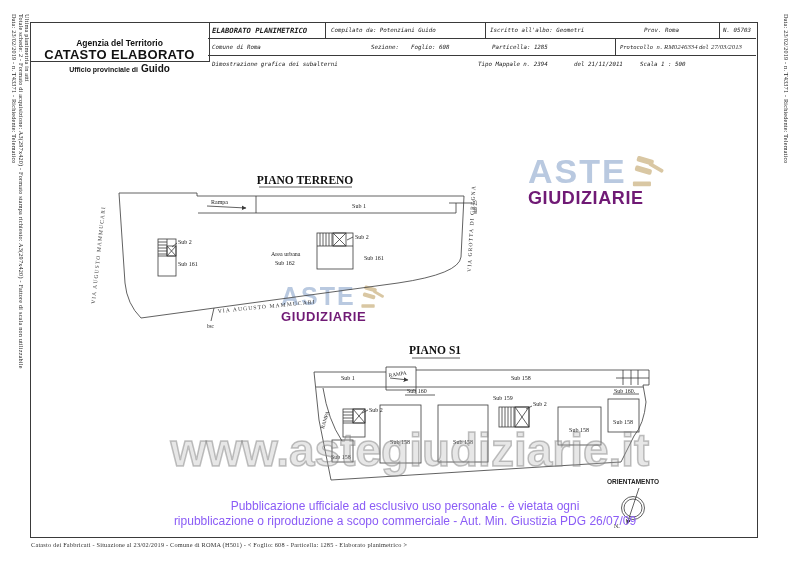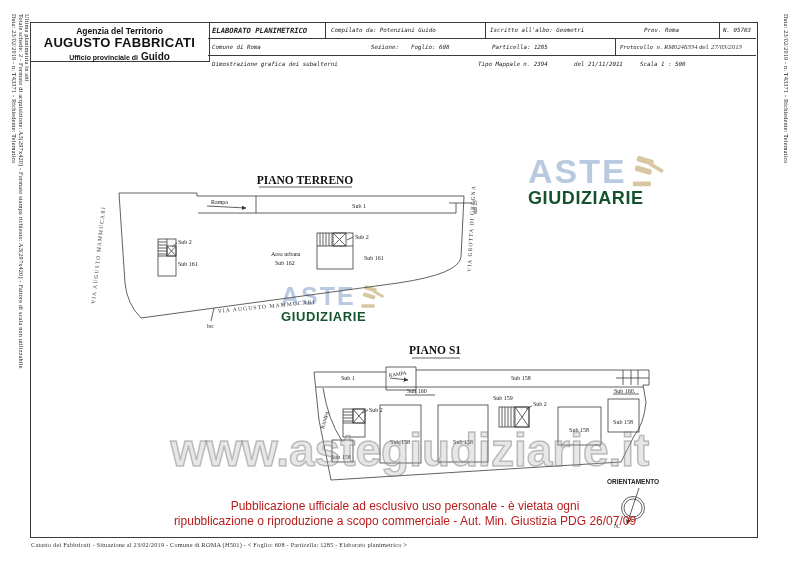--- a/index.html
+++ b/index.html
@@ -11,21 +11,21 @@
            white-space:nowrap; font:6.2px "Liberation Serif", serif; color:#222;
            letter-spacing:.2px; }
 
   
   .frame { position:absolute; left:30px; top:22px; width:728px; height:516px;
            border:1px solid #3a3a3a; background:transparent; }
 
   
   .agency-box { position:absolute; left:30px; top:22px; width:180px; height:40px;
                 border-right:1px solid #3a3a3a; border-bottom:1px solid #3a3a3a;
-                text-align:center; padding-top:4px; }
+                text-align:center; padding-top:16px; }
   .agency-box .l1 { font-size:8.5px; font-weight:bold; color:#111; }
   .agency-box .l2 { font-size:13px; font-weight:bold; letter-spacing:.3px; color:#111; line-height:1.15; }
   .agency-box .l3 { font-size:7px; font-weight:bold; color:#111; }
   .agency-box .city { font-size:10px; margin-left:3px; }
 
   
   .info-table { position:absolute; left:208px; top:22px; width:548px; height:50px;
                 font-family:"DejaVu Sans Mono", monospace; color:#222;font-style:italic; }
   .info-table .row { display:flex; position:relative; border-bottom:1px solid #3a3a3a; }
   .row1 { height:17px; } .row2 { height:17px; } .row3 { height:16px; border-bottom:none !important; }
@@ -46,54 +46,54 @@
   .lbl   { font-family:"Liberation Serif", serif; font-size:6px; fill:#1e1e1e; }
   .lbl-s { font-family:"Liberation Serif", serif; font-size:5.2px; fill:#1e1e1e; }
   .street{ font-family:"Liberation Serif", serif; font-size:5.6px; letter-spacing:1.1px; fill:#333; }
   .ptitle{ font-family:"Liberation Serif", serif; font-size:11.5px; font-weight:bold; fill:#111; }
   .compass-lbl { font-family:"Liberation Sans", sans-serif; font-size:6.5px; font-weight:bold; fill:#222; }
 
   
   .aste-logo { position:absolute; z-index:1; line-height:.92; }
   .aste-logo .toprow { display:flex; align-items:flex-start; }
   .aste-logo .aste { font-weight:bold; color:#b9c9e0; letter-spacing:2px; }
-  .aste-logo .giud { font-weight:bold; color:#14532d; letter-spacing:.6px; display:block; }
+  .aste-logo .giud { font-weight:bold; color:#701a75; letter-spacing:.6px; display:block; }
   .aste-big   { left:528px; top:156px; }
   .aste-big .aste { font-size:34px; }
   .aste-big .giud { font-size:18px; }
   .aste-small { left:281px; top:285px; }
   .aste-small .aste { font-size:25px; }
   .aste-small .giud { font-size:13px; }
   .gavel { margin-left:4px; }
 
   
   .wm-url { position:absolute; left:150px; top:423px; width:520px; text-align:center;
             font:bold 46px "Liberation Sans", sans-serif; z-index:3;
             color:rgba(175,175,175,.30); -webkit-text-stroke:1.5px rgba(120,120,120,.45);
             letter-spacing:0; }
 
   .disc { position:absolute; left:95px; width:620px; text-align:center; z-index:4;
-          font-size:12px; color:#b91c1c; }
+          font-size:12px; color:#8b5cf6; }
 
   .doc-footer { position:absolute; left:31px; top:541px;
                 font:6.3px "Liberation Serif", serif; color:#333; letter-spacing:.2px; }
 </style>
 </head>
 <body>
 
 <div class="vside" style="left:18px; top:14px;">Data: 23/02/2019 - n. T43371 - Richiedente: Telematico</div>
 <div class="vside" style="left:25px; top:14px;">Totale schede: 2 - Formato di acquisizione: A3(297x420) - Formato stampa richiesto: A3(297x420) - Fattore di scala non utilizzabile</div>
 <div class="vside" style="left:31px; top:14px;">Ultima planimetria in atti</div>
 <div class="vside" style="left:790px; top:14px;">Data: 23/02/2019 - n. T43371 - Richiedente: Telematico</div>
 
 <div class="frame"></div>
 
 <div class="agency-box">
   <div class="l1">Agenzia del Territorio</div>
-  <div class="l2">AUGUSTO FABBRICATI</div>
+  <div class="l2">CATASTO ELABORATO</div>
   <div class="l3">
     <span>Ufficio provinciale di</span><span class="city">Guido</span>
   </div>
 </div>
 
 <div class="info-table">
   <div class="row row1">
     <div class="cell c-doctype br">ELABORATO PLANIMETRICO</div>
     <div class="cell c-comp br">Compilato da: Potenziani Guido</div>
     <div class="cell c-albo br">

